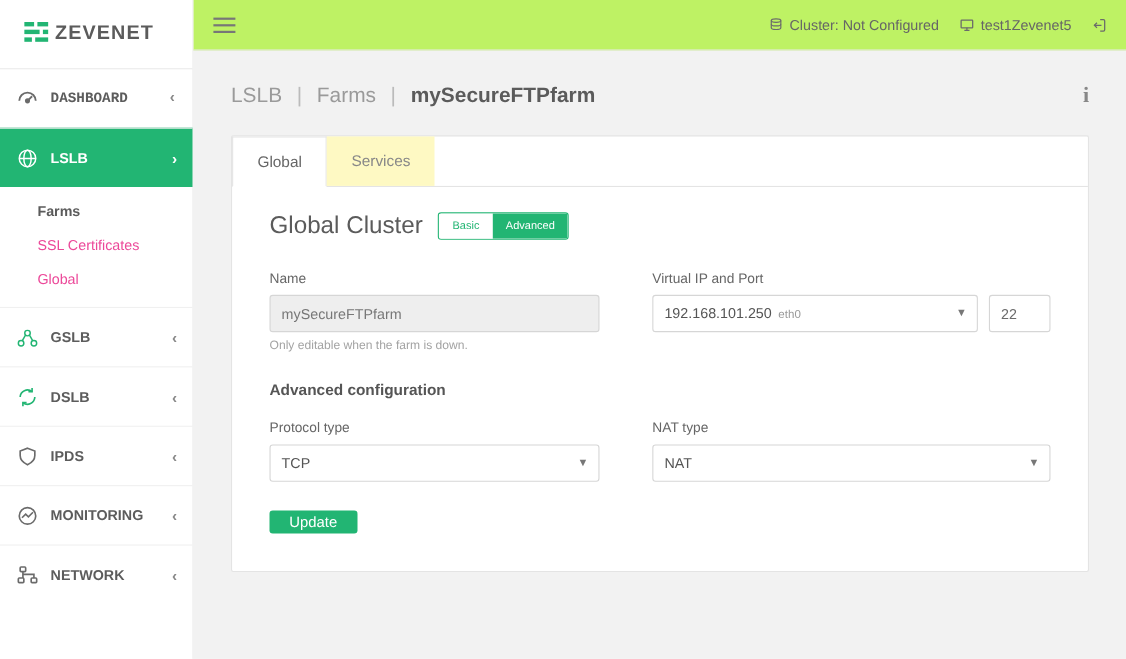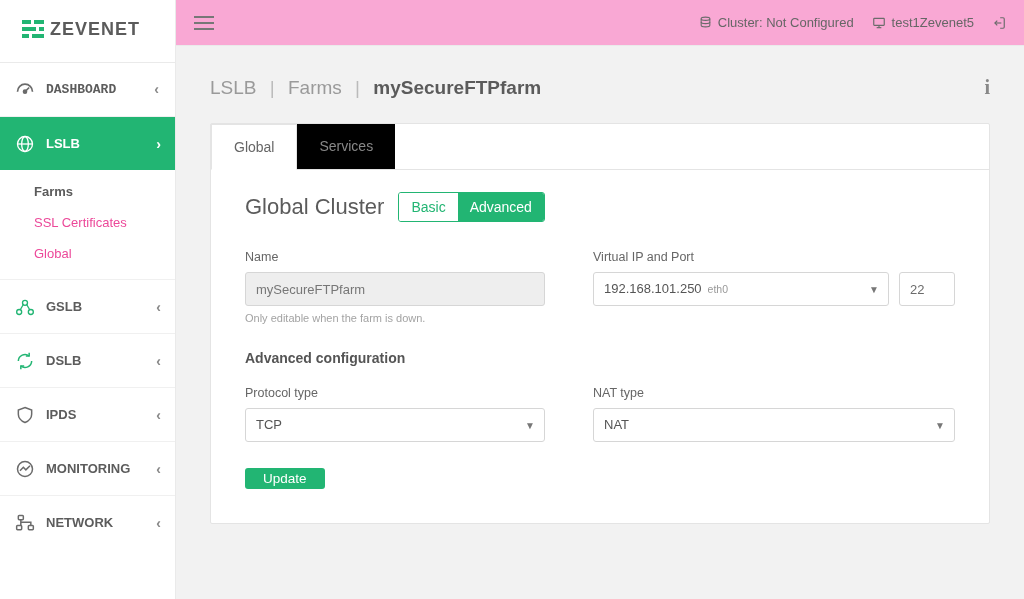--- a/index.html
+++ b/index.html
@@ -19,45 +19,45 @@
   .nav-item .chev { font-size: 14px; color: #888; }
   .nav-item.active { background: #22b573; color: #fff; }
   .nav-item.active .chev { color: #fff; }
   .subnav { display: none; flex-direction: column; padding: 6px 0 10px 0; }
   .subnav.open { display: flex; }
   .subnav a { display: block; padding: 8px 10px 8px 34px; color: #ec4899; font-size: 13px; cursor: pointer; }
   .subnav a.active { font-weight: 700; color: #5b5b5b; }
 
   
   .main { flex: 1; display: flex; flex-direction: column; background: #f2f2f2; }
-  .topbar { height: 46px; background: #f9a8d4; border-bottom: 1px solid #eaeaea; display: flex; align-items: center; padding: 0 18px; }
+  .topbar { height: 46px; background: #bef264; border-bottom: 1px solid #eaeaea; display: flex; align-items: center; padding: 0 18px; }
   .hamburger { width: 20px; height: 20px; display: flex; flex-direction: column; justify-content: center; gap: 4px; cursor: pointer; }
   .hamburger span { height: 2px; background: #777; }
   .topbar-spacer { flex: 1; }
   .topbar-right { display: flex; align-items: center; gap: 18px; color: #666; font-size: 13px; }
   .topbar-right .grp { display: flex; align-items: center; gap: 6px; }
   .topbar-right svg { display: block; }
 
   .content { flex: 1; padding: 30px 34px; overflow: auto; }
   .bc-row { display: flex; align-items: center; margin-bottom: 24px; }
   .bc { color: #9a9a9a; font-size: 19px; }
   .bc .sep { margin: 0 8px; color: #bbb; }
   .bc .cur { color: #5b5b5b; font-weight: 700; }
   .info-dot { margin-left: auto; font-family: Georgia, serif; font-weight: 700; font-size: 20px; color: #888; cursor: pointer; }
 
   .card { background: #fff; border: 1px solid #e4e4e4; border-radius: 2px; }
   .tabs { display: flex; border-bottom: 1px solid #e4e4e4; }
-  .tab { padding: 14px 22px; font-size: 14px; color: #888; background: #000000; cursor: pointer; position: relative; top: 0; }
+  .tab { padding: 14px 22px; font-size: 14px; color: #888; background: #fef9c3; cursor: pointer; position: relative; top: 0; }
   .tab.active { background: #fff; color: #666; border: 1px solid #e4e4e4; border-bottom-color: #fff; margin-bottom: -1px; }
   .tab + .tab { border-left: none; }
 
   .card-body { padding: 22px 34px 34px 34px; }
   .section-title-row { display: flex; align-items: center; gap: 14px; margin-bottom: 28px; }
   .section-title { font-size: 22px; font-weight: 400; color: #5b5b5b; }
-  .toggle { display: inline-flex; border: 1px solid #22b573; border-radius: 3px; overflow: hidden; font-size: 14px; }
+  .toggle { display: inline-flex; border: 1px solid #22b573; border-radius: 3px; overflow: hidden; font-size: 10px; }
   .toggle span { display: inline-block; padding: 6px 12px; cursor: pointer; }
   .toggle .basic { color: #22b573; background: #fff; }
   .toggle .adv { background: #22b573; color: #fff; }
 
   .row { display: flex; gap: 48px; margin-bottom: 26px; }
   .field { flex: 1; }
   .field-label { font-size: 12.5px; color: #666; margin-bottom: 8px; }
   .input, .select { width: 100%; height: 34px; border: 1px solid #d6d6d6; border-radius: 3px; padding: 0 10px; font-size: 13px; color: #6b6b6b; background: #fff; }
   .input[disabled] { background: #eeeeee; color: #777; }
   .help { font-size: 11px; color: #a3a3a3; margin-top: 6px; }

